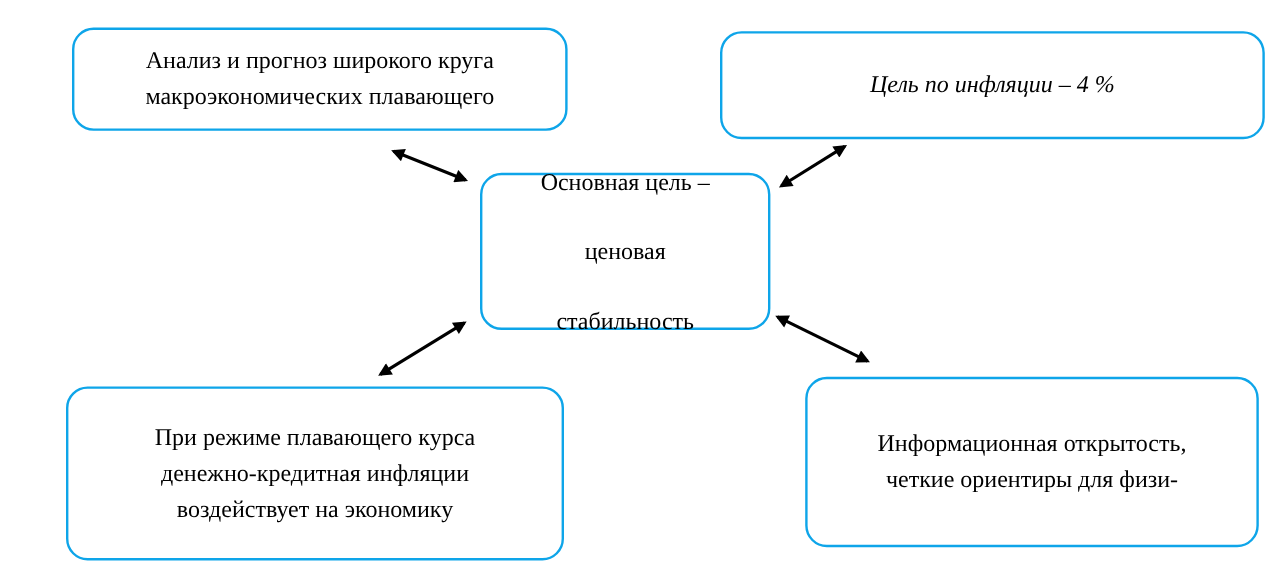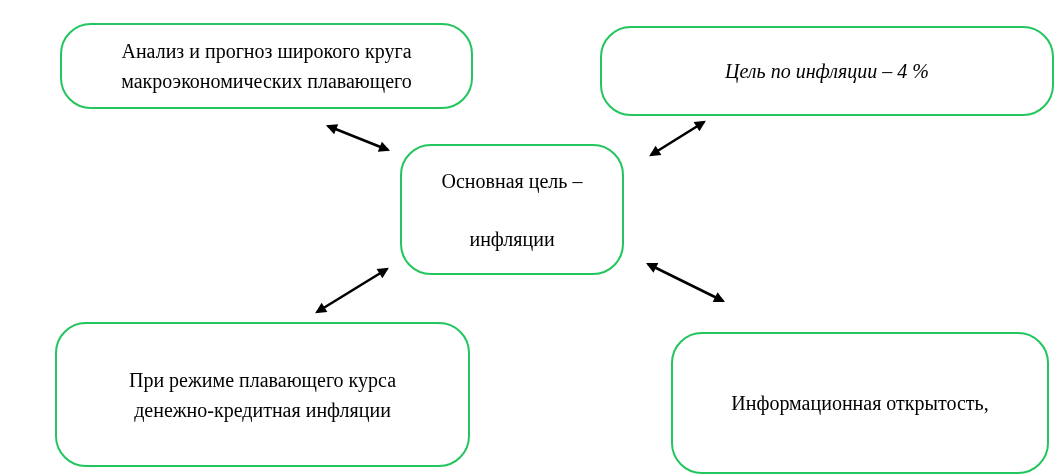--- a/index.html
+++ b/index.html
@@ -11,38 +11,38 @@
     position: relative;
     width: 1062px;
     height: 476px;
     background: #ffffff;
     font-family: "Liberation Serif", "DejaVu Serif", serif;
     color: #000000;
     overflow: hidden;
   }
   .node {
     position: absolute;
-    border: 2px solid #22c55e;
-    border-radius: 31px;
+    border: 2px solid #0ea5e9;
+    border-radius: 18px;
     background: #ffffff;
     display: flex;
     flex-direction: column;
     justify-content: center;
     align-items: center;
     text-align: center;
     font-size: 20px;
     line-height: 30px;
     box-sizing: border-box;
   }
   .node .line { white-space: nowrap; }
   #node-top-left     { left: 60px;  top: 23px;  width: 413px; height: 86px; }
   #node-top-right    { left: 600px; top: 26px;  width: 454px; height: 90px; font-style: italic; }
-  #node-center       { left: 400px; top: 144px; width: 224px; height: 131px; gap: 28px; }
+  #node-center       { left: 400px; top: 144px; width: 242px; height: 131px; gap: 28px; }
   #node-bottom-left  { left: 55px;  top: 322px; width: 415px; height: 145px; }
-  #node-bottom-right { left: 671px; top: 332px; width: 378px; height: 142px; }
+  #node-bottom-right { left: 671px; top: 314px; width: 378px; height: 142px; }
   .connector-layer {
     position: absolute;
     left: 0; top: 0;
     width: 1062px;
     height: 476px;
     pointer-events: none;
   }
   .edge {
     stroke: #000000;
     stroke-width: 2.6px;
@@ -69,25 +69,28 @@
     <div class="line">Анализ и прогноз широкого круга</div>
     <div class="line">макроэкономических плавающего</div>
   </div>
 
   <div class="node" id="node-top-right">
     <div class="line">Цель по инфляции – 4 %</div>
   </div>
 
   <div class="node" id="node-center">
     <div class="line">Основная цель –</div>
-    <div class="line">инфляции</div>
+    <div class="line">ценовая</div>
+    <div class="line">стабильность</div>
   </div>
 
   <div class="node" id="node-bottom-left">
     <div class="line">При режиме плавающего курса</div>
     <div class="line">денежно-кредитная инфляции</div>
+    <div class="line">воздействует на экономику</div>
   </div>
 
   <div class="node" id="node-bottom-right">
     <div class="line">Информационная открытость,</div>
+    <div class="line">четкие ориентиры для физи-</div>
   </div>
 
 </div>
 
 </body></html>

